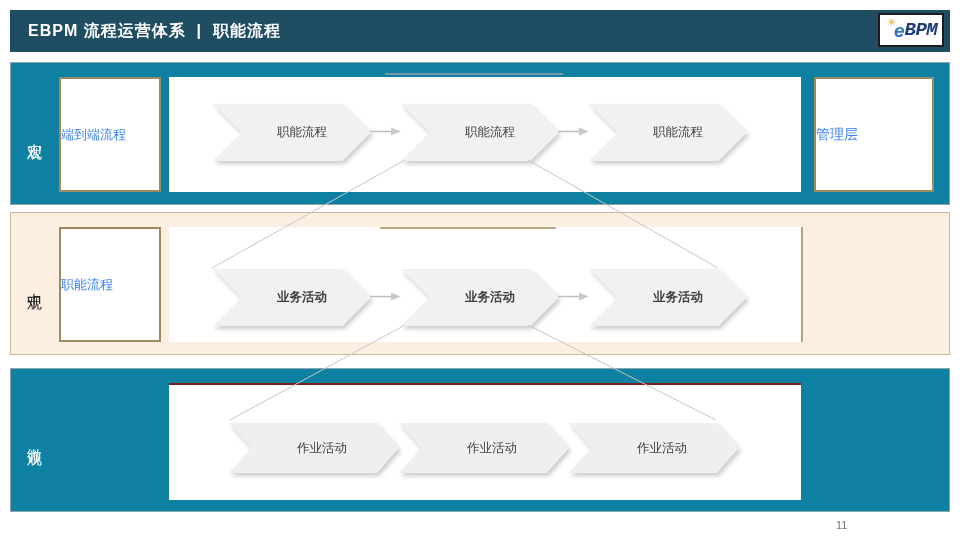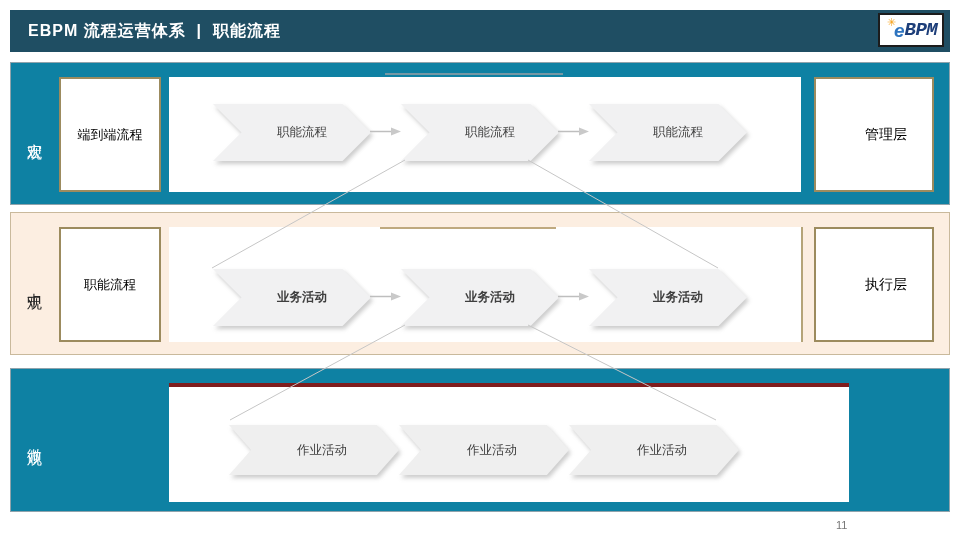--- a/index.html
+++ b/index.html
@@ -27,27 +27,27 @@
   .band.b1{top:62px;} .band.b2{top:212px;} .band.b3{top:368px;height:144px;}
 
   .scope{position:absolute;left:0;top:0;bottom:0;width:46px;display:flex;align-items:center;
          justify-content:center;writing-mode:vertical-rl;text-orientation:upright;
          font-size:15px;letter-spacing:3px;}
   .band.teal .scope{color:#ffffff;}
   .band.peach .scope{color:#262626;}
 
   .sidebox{position:absolute;top:14px;height:115px;background:#ffffff;
            border:2px solid #9C8B5E;box-sizing:border-box;display:flex;align-items:center;
-           justify-content:center;color:#000000;}
+           color:#3b82f6;}
   .sidebox.left{left:48px;width:102px;font-size:13px;}
-  .sidebox.right{left:803px;width:120px;font-size:14px;padding-left:24px;}
+  .sidebox.right{left:803px;width:120px;font-size:14px;}
 
   .content{position:absolute;left:158px;top:14px;width:632px;height:115px;background:#ffffff;}
   .band.b2 .content{border-right:2px solid #B5A478;}
-  .band.b3 .content{border-top:4px solid #7f1d1d;padding-left:48px;}
+  .band.b3 .content{border-top:2px solid #7f1d1d;}
 
   
   .chevrow{position:absolute;inset:0;filter:drop-shadow(2px 3px 2px rgba(110,110,110,0.35));}
   .chev{position:absolute;width:158px;height:57px;background:#F1F1F2;
         clip-path:polygon(0 0,82% 0,100% 50%,82% 100%,0 100%,18% 50%);
         display:flex;align-items:center;justify-content:center;box-sizing:border-box;
         padding-left:20px;font-size:12.5px;color:#3F3F3F;}
   .band.b1 .chev{top:27px;} .band.b2 .chev{top:42px;font-weight:bold;}
   .chev.p1{left:44px;} .chev.p2{left:232px;} .chev.p3{left:420px;}
 
@@ -110,23 +110,20 @@
             <span>业务活动</span>
           </div>
         <div class="chev p2">
             <span>业务活动</span>
           </div>
         <div class="chev p3">
             <span>业务活动</span>
           </div>
       </div>
     </div>
-    <div class="sidebox right">
-      <span>执行层</span>
-    </div>
   </section>
 
   <section class="band teal b3">
     <div class="scope">微观</div>
     <div class="content">
       <div class="chevrow">
         <div class="chev3 q1">
             <span>作业活动</span>
           </div>
         <div class="chev3 q2">

